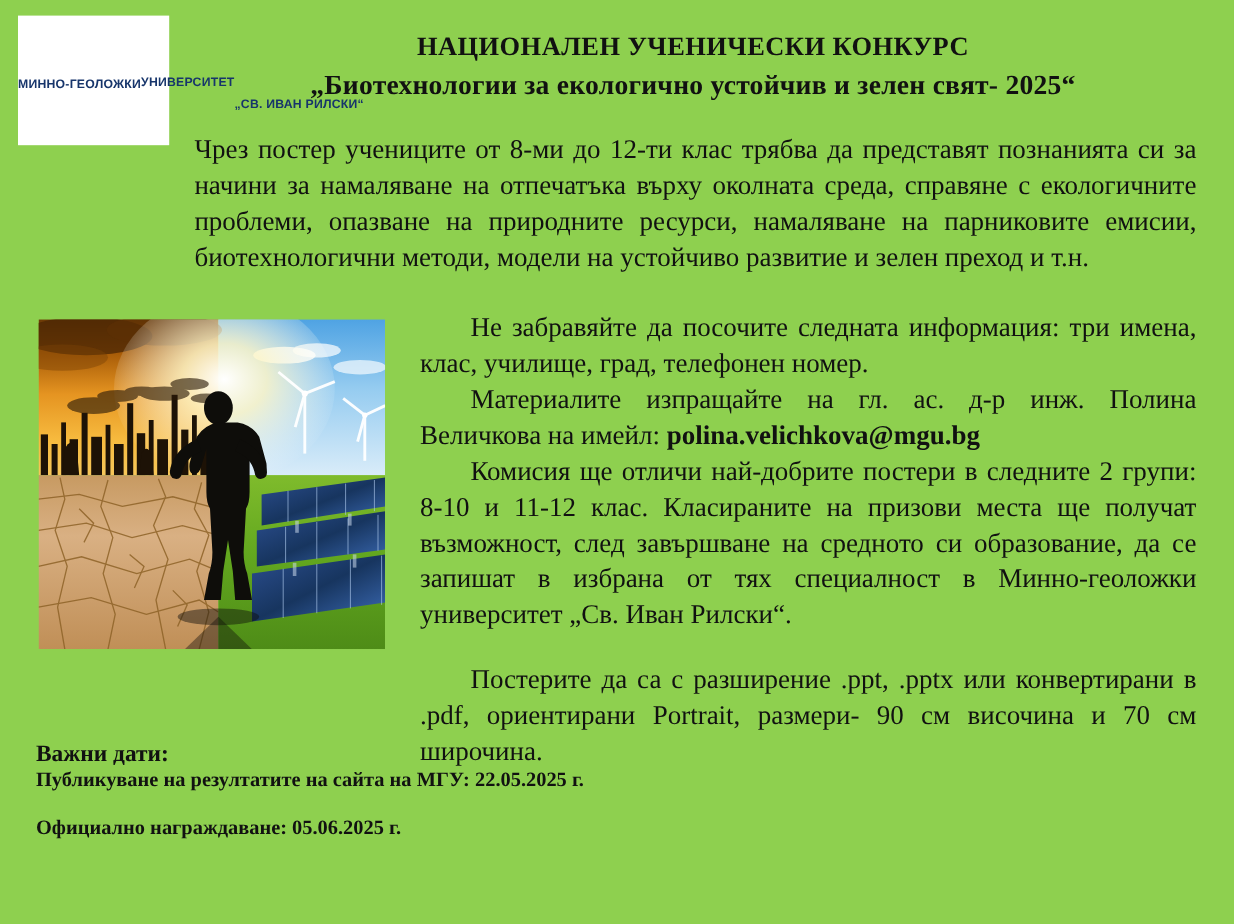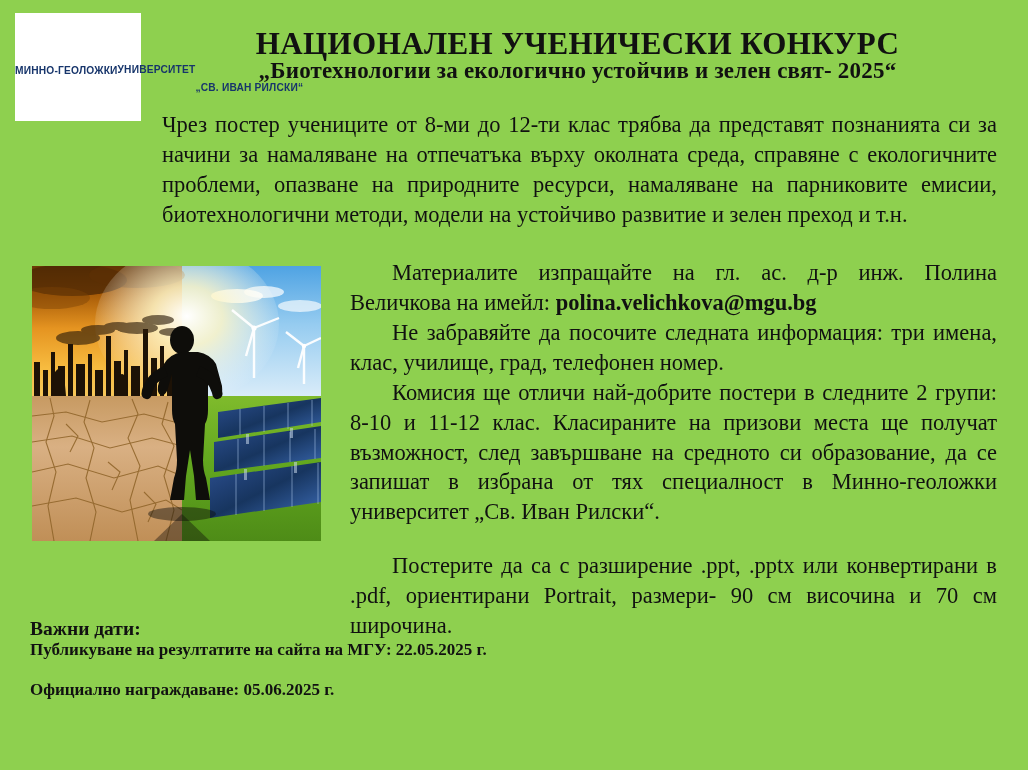--- a/index.html
+++ b/index.html
@@ -47,21 +47,21 @@
 
   
   #title-main {
     position: absolute;
     left: 150px;
     top: 26px;
     width: 855px;
     text-align: center;
     font-family: "Liberation Serif", serif;
     font-weight: bold;
-    font-size: 31px;
+    font-size: 22px;
     letter-spacing: .4px;
     color: #111111;
   }
   #title-sub {
     position: absolute;
     left: 150px;
     top: 58px;
     width: 855px;
     text-align: center;
     font-family: "Liberation Serif", serif;
@@ -337,22 +337,22 @@
 
         <path d="M132 100 q-18 8 -22 24 q-2 8 4 9 q5 1 6 -6 q3 -12 16 -17 z"></path>
 
         <path d="M168 100 q18 8 22 24 q2 8 -4 9 q-5 1 -6 -6 q-3 -12 -16 -17 z"></path>
       </g>
     </g>
   </svg>
 </div>
 
 <div id="body-column">
+  <p>Не забравяйте да посочите следната информация: три имена, клас, училище, град, телефонен номер.</p>
   <p><span>Материалите изпращайте на гл. ас. д-р инж. Полина Величкова на имейл: </span><span class="email">polina.velichkova@mgu.bg</span></p>
-  <p>Не забравяйте да посочите следната информация: три имена, клас, училище, град, телефонен номер.</p>
   <p>Комисия ще отличи най-добрите постери в следните 2 групи: 8-10 и 11-12 клас. Класираните на призови места ще получат възможност, след завършване на средното си образование, да се запишат в избрана от тях специалност в Минно-геоложки университет „Св. Иван Рилски“.</p>
   <p class="spaced-top">Постерите да са с разширение .ppt, .pptx или конвертирани в .pdf, ориентирани Portrait, размери- 90 см височина и 70 см широчина.</p>
 </div>
 
 <div id="dates-block">
   <div id="dates-heading">Важни дати:</div>
   <div class="date-row">Публикуване на резултатите на сайта на МГУ: 22.05.2025 г.</div>
   <div class="date-row">Официално награждаване: 05.06.2025 г.</div>
 </div>
 

